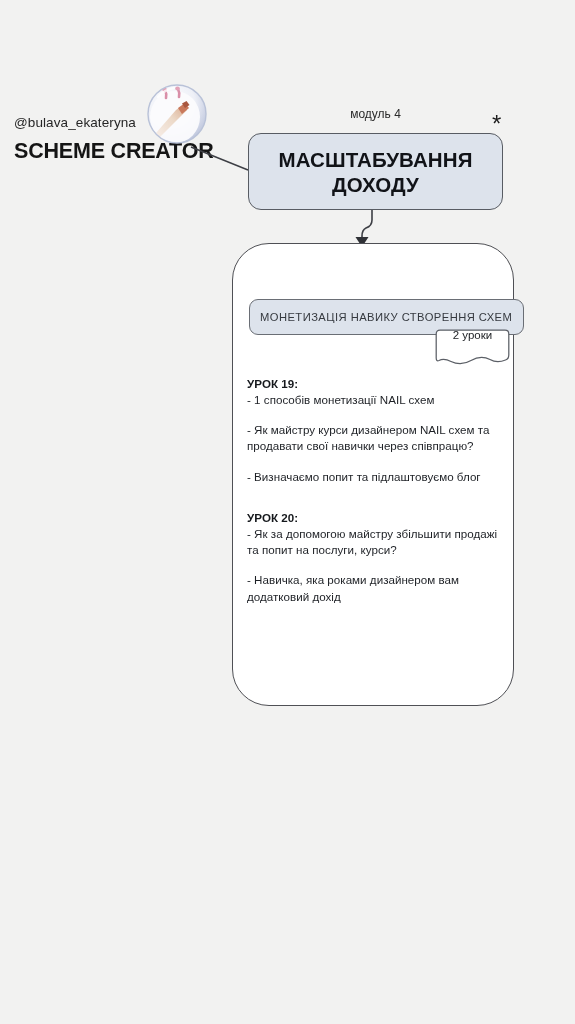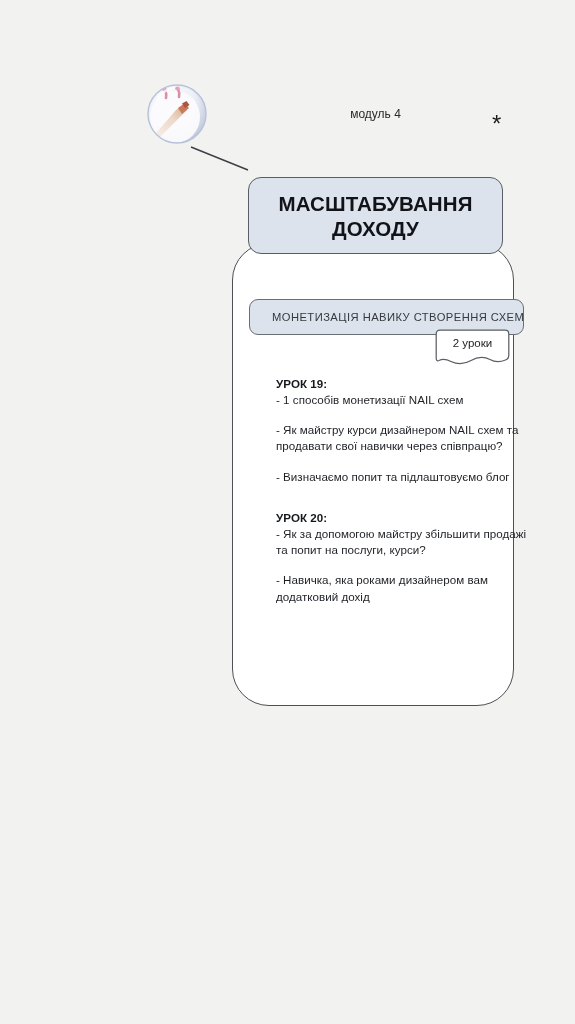--- a/index.html
+++ b/index.html
@@ -88,21 +88,20 @@
     width: 255px;
     height: 77px;
     box-sizing: border-box;
     background: #dde3ec;
     border: 1.6px solid #585c63;
     border-radius: 13px;
     display: flex;
     align-items: center;
     justify-content: center;
     flex-direction: column;
-    margin-top: 44px;
   }
   .header-title {
     font-size: 20.5px;
     font-weight: bold;
     color: #111318;
     text-align: center;
     line-height: 1.22;
     letter-spacing: 0.1px;
   }
 
@@ -138,50 +137,49 @@
     background: #dde3ec;
     border: 1.3px solid #6a6e75;
     border-radius: 9px;
     display: flex;
     align-items: center;
   }
   .subtitle-text {
     font-size: 11.2px;
     color: #35393f;
     letter-spacing: 0.45px;
-    padding-left: 22px;
+    padding-left: 10px;
     white-space: nowrap;
   }
 
   
   .badge {
     position: absolute;
     left: 202px;
     top: 85px;
     width: 75px;
     height: 40px;
   }
   .badge svg { display:block; width:75px; height:40px; }
   .badge-text {
     position: absolute;
-    left: 0; top: 9px;
+    left: 0; top: 1px;
     width: 75px;
     text-align: center;
     font-size: 11.5px;
     color: #222529;
     line-height: 1;
   }
 
   
   .lessons {
     position: absolute;
     left: 14px;
     top: 132px;
     width: 258px;
-    margin-left: 29px;
   }
   .lesson-heading {
     font-size: 11.6px;
     font-weight: bold;
     color: #15181c;
     line-height: 1.38;
     letter-spacing: 0.05px;
   }
   .lesson-item {
     font-size: 11.6px;
@@ -190,20 +188,24 @@
     letter-spacing: 0.02px;
   }
   .lesson-item.gap { margin-top: 14px; }
   .lesson-block-gap { height: 25px; }
 </style>
 </head>
 <body>
 
 <div id="stage">
 
+  <div class="brand">
+    <div class="brand-handle">@bulava_ekateryna</div>
+    <div class="brand-title">SCHEME CREATOR</div>
+  </div>
 
   <div class="logo-wrap">
     <svg class="logo-svg" viewBox="0 0 62 62" xmlns="http://www.w3.org/2000/svg">
       <defs>
         <radialGradient id="sphere" cx="38%" cy="32%" r="78%">
           <stop offset="0%" stop-color="#ffffff"></stop>
           <stop offset="55%" stop-color="#eef0f7"></stop>
           <stop offset="88%" stop-color="#c4cbe0"></stop>
           <stop offset="100%" stop-color="#a9b2cc"></stop>
         </radialGradient>

